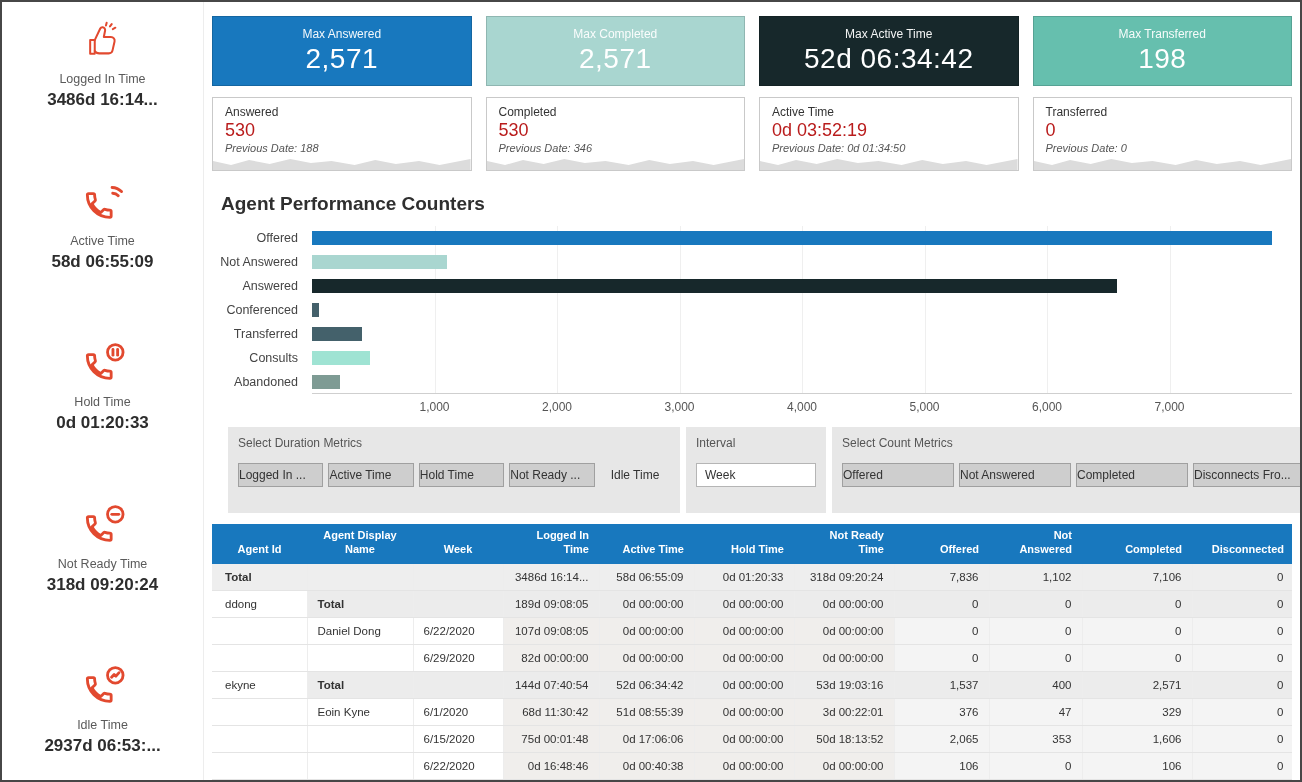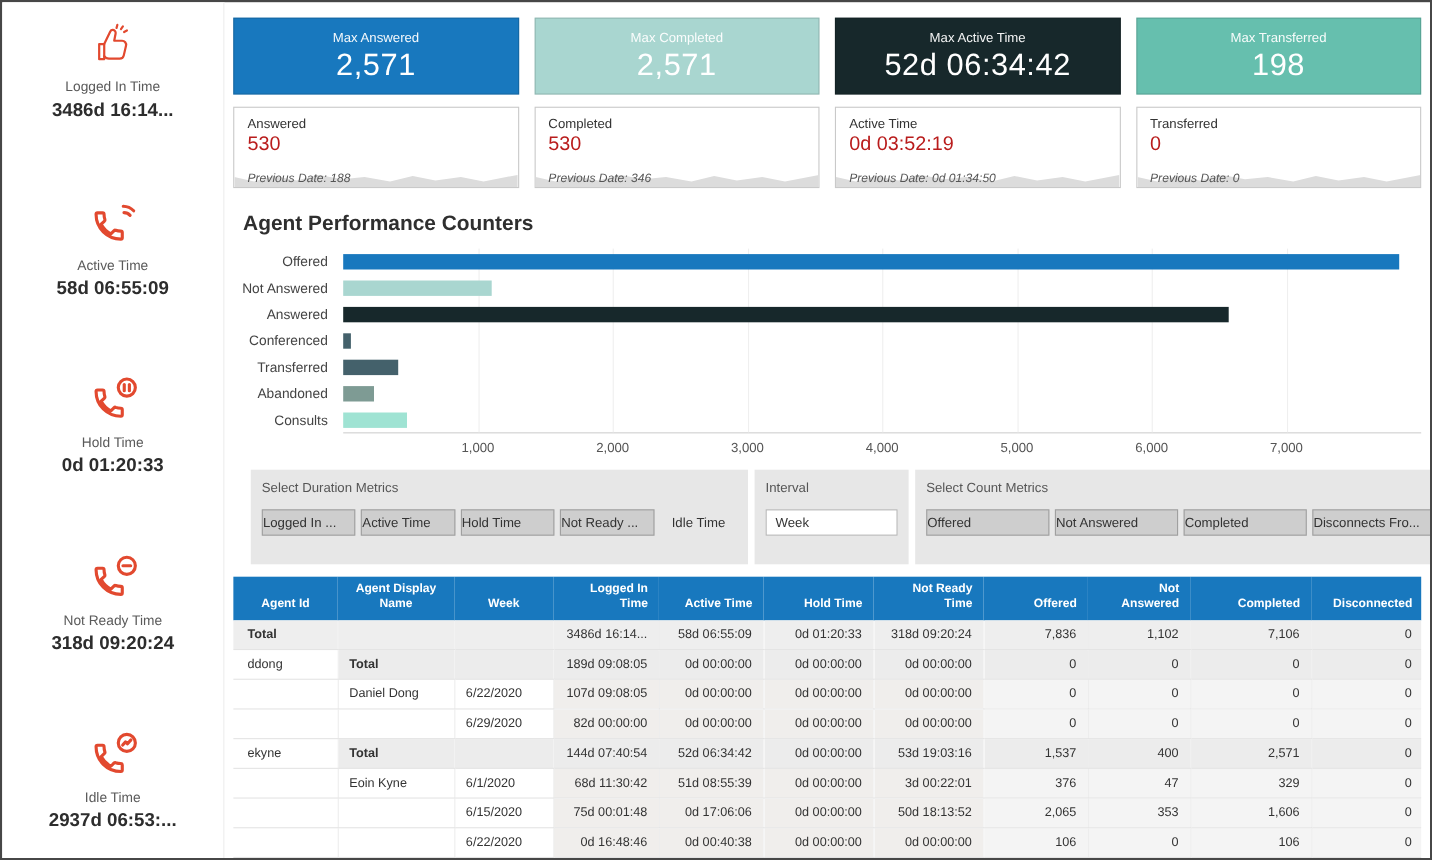--- a/index.html
+++ b/index.html
@@ -26,21 +26,21 @@
   .cards { position:absolute; top:14px; left:0; right:0; display:grid;
            grid-template-columns:repeat(4,1fr); gap:14px; }
   .max-card { height:70px; color:#fff; display:flex; flex-direction:column;
               align-items:center; justify-content:center; border:1px solid rgba(0,0,0,.15); }
   .max-label { font-size:12px; opacity:.95; }
   .max-value { font-size:28px; font-weight:400; margin-top:2px; letter-spacing:.5px; }
   .sub-card { margin-top:11px; height:74px; border:1px solid #c9c9c9; background:#fff;
               position:relative; padding:7px 12px; overflow:hidden; }
   .sub-label { font-size:12px; color:#333; }
   .sub-value { font-size:18px; color:#b91c1c; margin-top:1px; }
-  .sub-prev  { font-size:11px; font-style:italic; color:#555; margin-top:15px; position:relative; z-index:2; }
+  .sub-prev  { font-size:11px; font-style:italic; color:#555; margin-top:1px; position:relative; z-index:2; }
   .spark { position:absolute; left:0; right:0; bottom:0; height:18px; z-index:1; }
   .spark svg { width:100%; height:100%; display:block; }
 
   
   .chart-title { position:absolute; top:191px; left:9px; font-size:19px;
                  font-weight:700; color:#2f2f2f; }
   .chart { position:absolute; top:224px; left:0; right:0; height:210px; }
   .chart-rows { position:relative; height:168px; }
   .grid-layer { position:absolute; left:100px; right:0; top:0; bottom:0; border-bottom:1px solid #cfcfcf; }
   .gridline { position:absolute; top:0; bottom:0; width:1px; background:#efefef; }
@@ -260,29 +260,29 @@
               <div class="bar" style="width: 0.75%; background: rgb(68, 97, 107);"></div>
             </div>
           </div>
           <div class="bar-row">
             <div class="bar-label">Transferred</div>
             <div class="bar-track">
               <div class="bar" style="width: 5.125%; background: rgb(68, 97, 107);"></div>
             </div>
           </div>
           <div class="bar-row">
+            <div class="bar-label">Consults</div>
+            <div class="bar-track">
+              <div class="bar" style="width: 5.875%; background: rgb(159, 227, 211);"></div>
+            </div>
+          </div>
+          <div class="bar-row">
             <div class="bar-label">Abandoned</div>
             <div class="bar-track">
               <div class="bar" style="width: 2.875%; background: rgb(126, 155, 148);"></div>
-            </div>
-          </div>
-          <div class="bar-row">
-            <div class="bar-label">Consults</div>
-            <div class="bar-track">
-              <div class="bar" style="width: 5.875%; background: rgb(159, 227, 211);"></div>
             </div>
           </div>
         </div>
       <div class="axis-labels">
           <span style="left: 12.5%;">1,000</span>
           <span style="left: 25%;">2,000</span>
           <span style="left: 37.5%;">3,000</span>
           <span style="left: 50%;">4,000</span>
           <span style="left: 62.5%;">5,000</span>
           <span style="left: 75%;">6,000</span>

